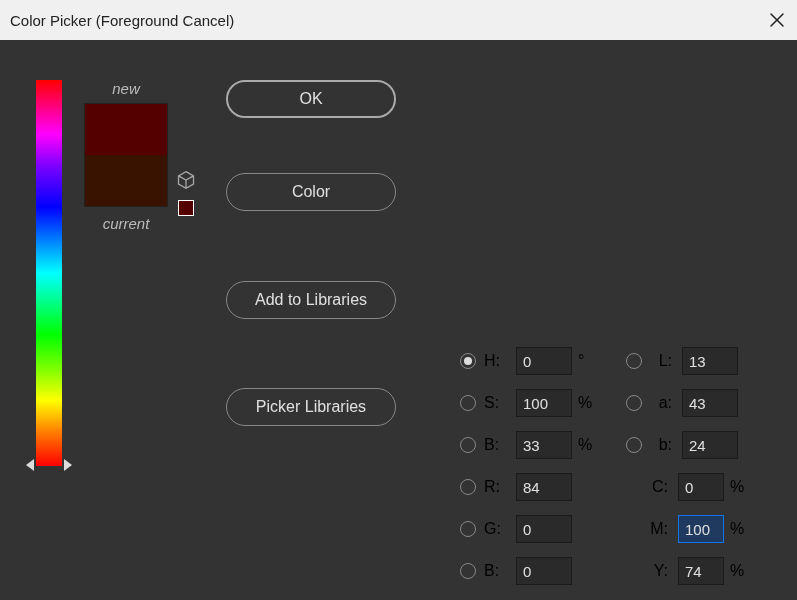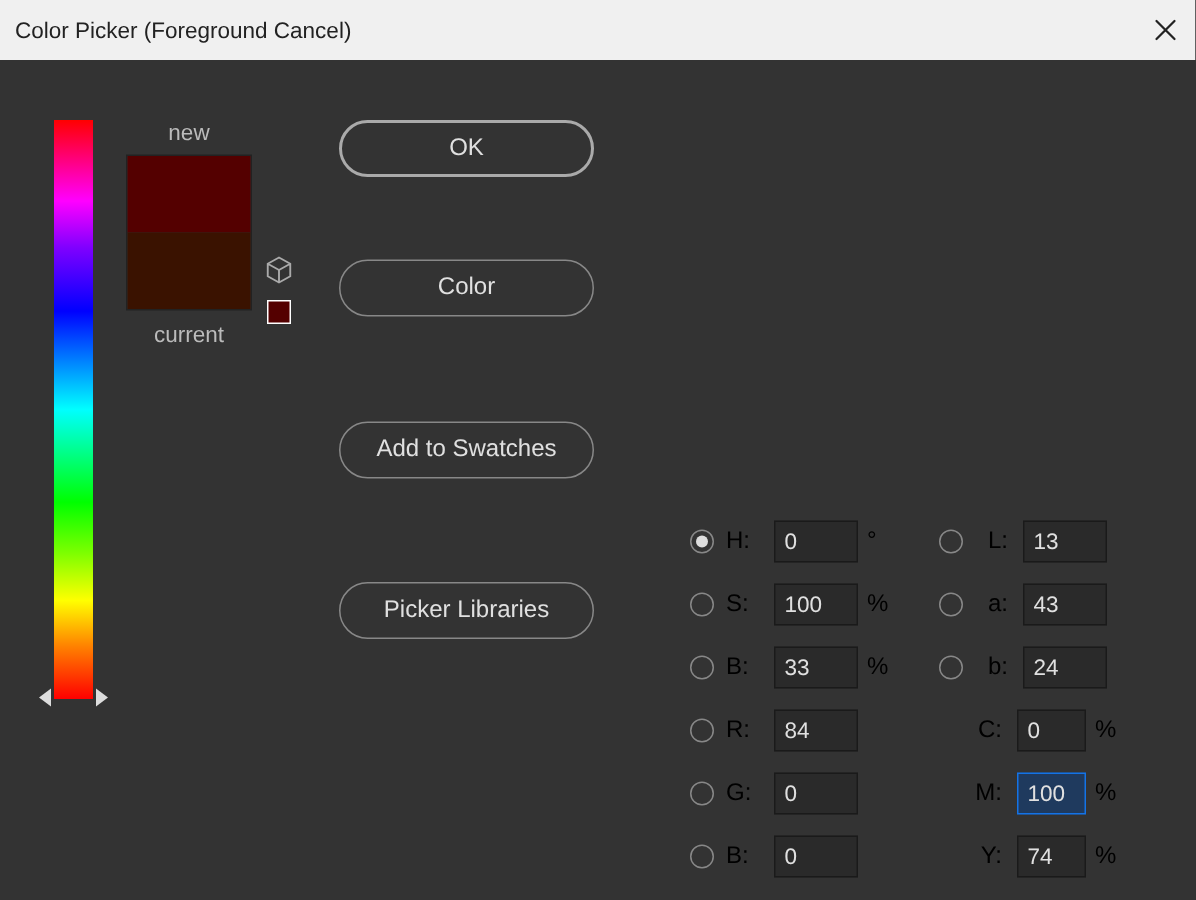--- a/index.html
+++ b/index.html
@@ -16,21 +16,21 @@
   .sv-field { width: 382px; height: 386px; position: relative; cursor: crosshair;
     background:
       linear-gradient(to top, #000, rgba(0,0,0,0)),
       linear-gradient(to right, #fff, #ff0000);
   }
   .sv-cursor { position: absolute; width: 12px; height: 12px; border: 1.5px solid #fff; border-radius: 50%; left: 380px; top: 260px; transform: translate(-50%, -50%); }
   .sv-cursor::after { content:""; position:absolute; inset:0; border:1px solid #000; border-radius:50%; }
   .web-only { margin-top: 26px; display: flex; align-items: center; gap: 12px; }
   .checkbox { width: 15px; height: 15px; border: 1px solid #888; border-radius: 2px; }
 
-  .middle { margin-left: 18px; display: flex; }
+  .middle { margin-left: 18px; display: flex; font-style: italic; }
   .hue-wrap { position: relative; }
   .hue-strip { width: 26px; height: 386px; cursor: crosshair;
     background: linear-gradient(to bottom,
       #ff0000 0%, #ff00ff 14%, #8000ff 22%, #0000ff 33%, #00ffff 50%,
       #00ff80 58%, #00ff00 66%, #80ff00 75%, #ffff00 83%, #ff8000 91%, #ff0000 100%);
   }
   .hue-slider { position: absolute; left: -10px; right: -10px; top: 380px; height: 10px; display:flex; justify-content:space-between; align-items:center; pointer-events:none;}
   .tri { width:0;height:0;border-top:6px solid transparent;border-bottom:6px solid transparent;}
   .tri.l { border-left:8px solid #ddd; }
   .tri.r { border-right:8px solid #ddd; }
@@ -99,21 +99,21 @@
       <svg class="cube-icon" viewBox="0 0 24 24">
           <path fill="none" stroke="#aaa" stroke-width="1.5" d="M12 2 L21 7 L21 17 L12 22 L3 17 L3 7 Z M3 7 L12 12 L21 7 M12 12 L12 22"></path>
         </svg>
       <div class="web-safe-swatch"></div>
     </div>
   </div>
 
   <div class="right">
     <button class="btn primary">OK</button>
     <button class="btn">Color</button>
-    <button class="btn" style="margin-top:14px">Add to Swatches</button>
+    <button class="btn" style="margin-top:14px">Add to Libraries</button>
     <button class="btn spaced">Picker Libraries</button>
   </div>
 </div>
 
 <div class="values">
   <div class="row">
     <div class="radio on"></div>
     <span class="lbl">H:</span>
     <input class="inp" value="0" style="">
     <span class="unit">°</span>

